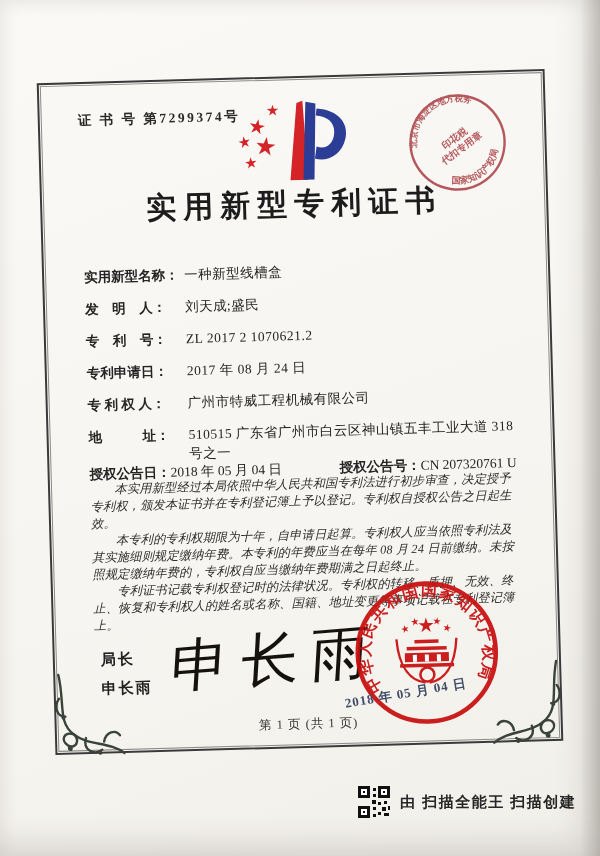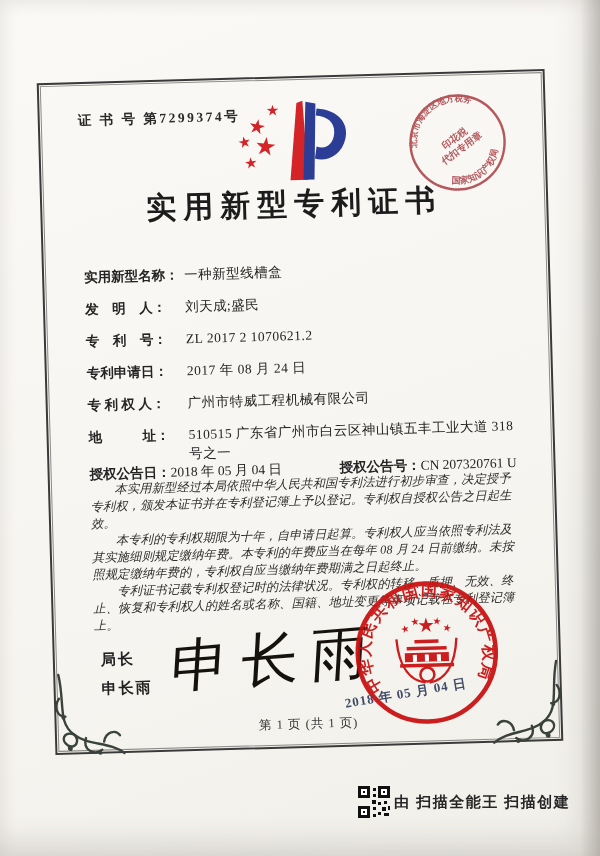--- a/index.html
+++ b/index.html
@@ -37,21 +37,21 @@
     color:#222;line-height:29px;}
   .sig div{letter-spacing:2px;}
   .script{position:absolute;left:118px;top:544px;font-size:58px;color:#15110c;
     letter-spacing:12px;transform:rotate(-3deg) skewX(-8deg);white-space:nowrap;}
   .seal{position:absolute;left:301px;top:507px;opacity:.93;}
   .seal-date{position:absolute;left:290px;top:608px;width:170px;font-size:13px;
     font-weight:bold;color:#3f4b66;letter-spacing:1px;transform:rotate(-8deg);
     white-space:nowrap;}
   .page-no{position:absolute;left:0;top:640px;width:100%;text-align:center;
     font-size:12.5px;color:#333;letter-spacing:1px;}
-  .scan-footer{position:absolute;left:358px;top:786px;display:flex;gap:4px;
+  .scan-footer{position:absolute;left:358px;top:786px;display:flex;gap:10px;
     align-items:center;}
   .scan-footer .txt{font-size:15px;color:#262626;letter-spacing:1.5px;font-weight:600;
     font-family:"Liberation Sans","DejaVu Sans",sans-serif;}
   svg text{font-family:"Liberation Serif","DejaVu Serif",serif;}
 </style>
 </head>
 <body>
 
 <div class="page">
   <div class="edge-shade"></div>

